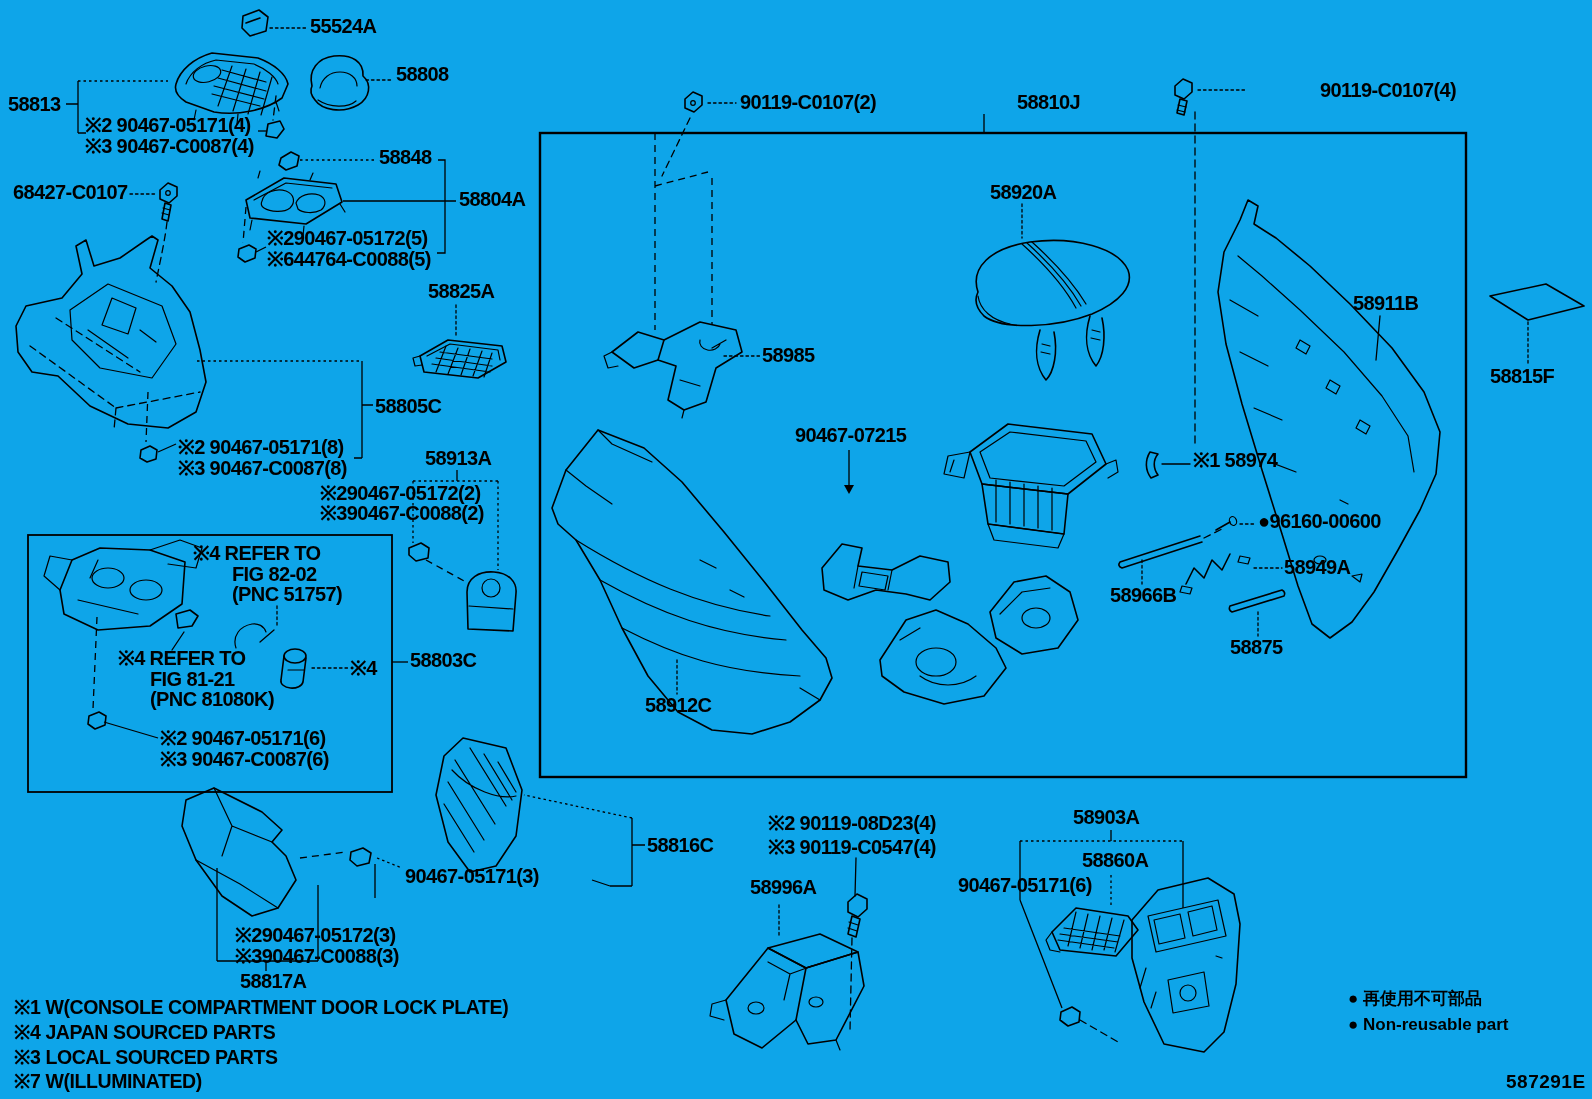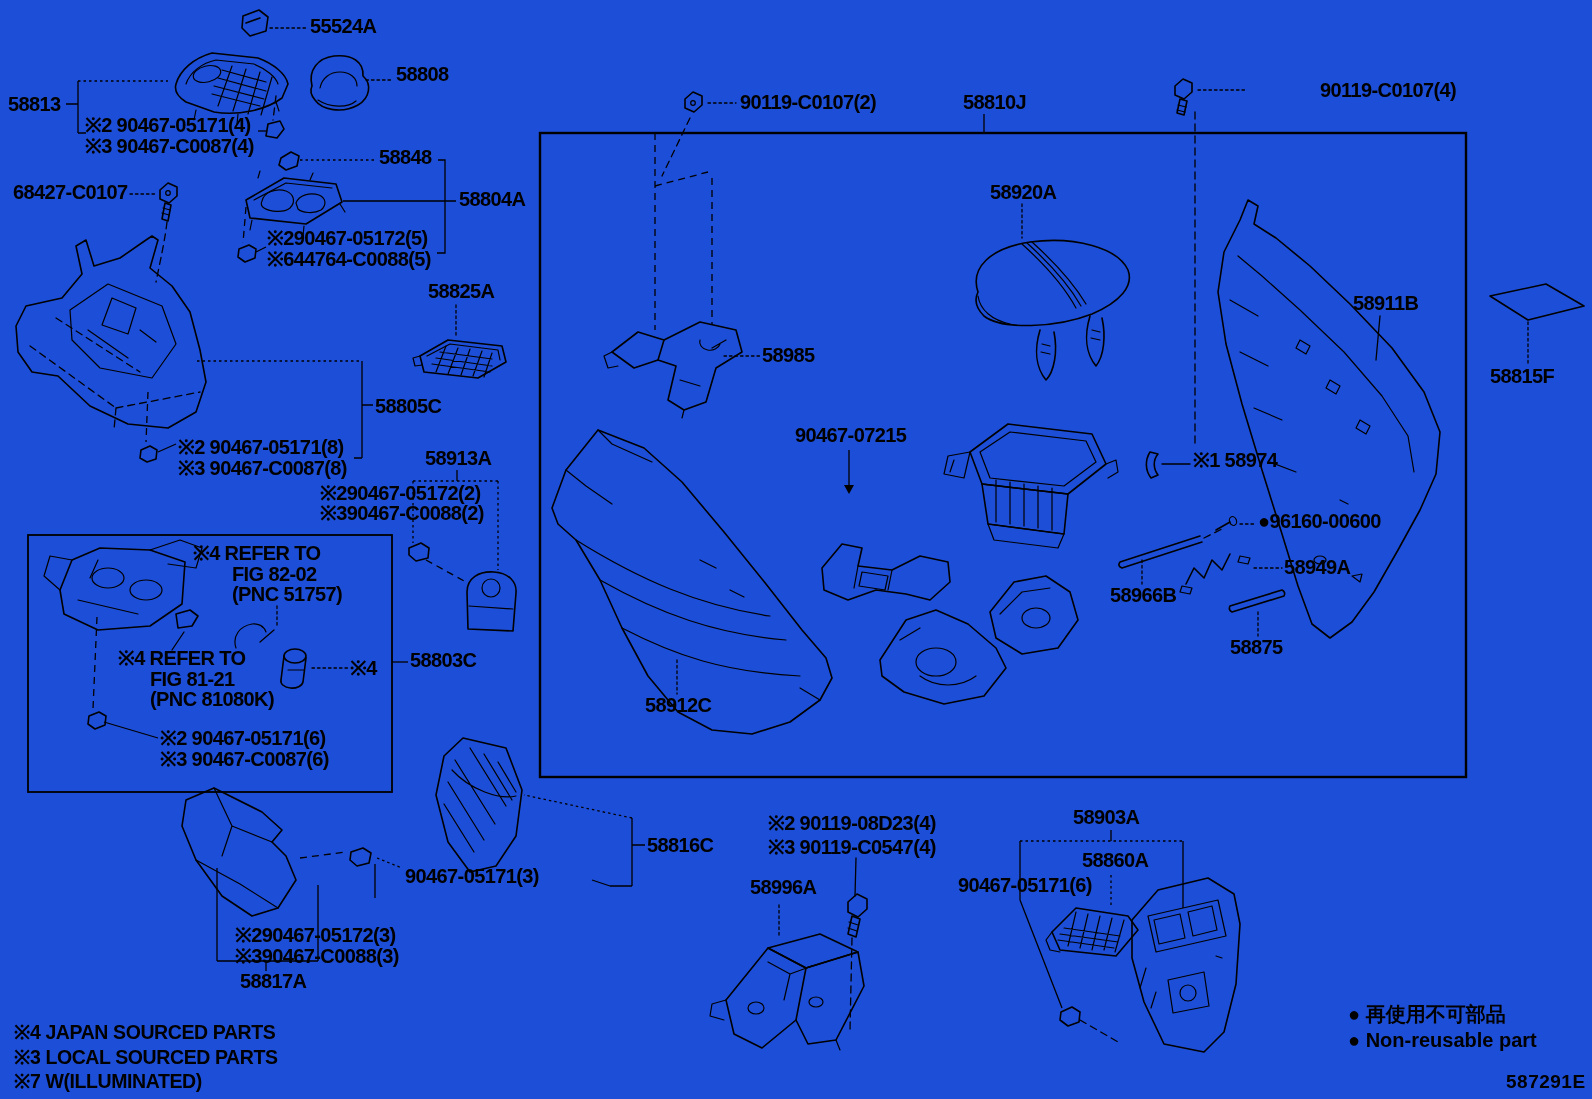--- a/index.html
+++ b/index.html
@@ -1,21 +1,21 @@
 <!DOCTYPE html>
 <html><head>
 <meta charset="utf-8">
 <style>
   html,body{margin:0;padding:0;background:#fff;}
-  #stage{position:relative;width:1592px;height:1099px;background:#1d4ed8;overflow:hidden;
+  #stage{position:relative;width:1592px;height:1099px;background:#0ea5e9;overflow:hidden;
          font-family:"Liberation Sans",sans-serif;}
   .lbl{position:absolute;font:700 20px/1.04 "Liberation Sans",sans-serif;
        letter-spacing:-0.6px;color:#000;white-space:nowrap;}
   .fn{font-size:19.5px;letter-spacing:-0.4px;}
-  .jp{font-size:20px;letter-spacing:0;margin-top:14px;}
+  .jp{font-size:17px;letter-spacing:0;}
   .doc{font-size:19px;letter-spacing:0.5px;font-weight:700;}
   svg{position:absolute;left:0;top:0;}
   .ln{stroke:#000;fill:none;stroke-width:1.6;stroke-linejoin:round;stroke-linecap:round;}
   .thin{stroke-width:1.2;}
   .ld{stroke:#000;fill:none;stroke-width:1.3;}
   .dot{stroke-dasharray:2.5 3;}
   .dsh{stroke-dasharray:7 5;}
   .bx{stroke:#000;fill:none;stroke-width:2.4;}
   .bx2{stroke:#000;fill:none;stroke-width:1.8;}
 </style>
@@ -353,37 +353,38 @@
 <div class="lbl" style="left:160px;top:749px">※3 90467-C0087(6)</div>
 <div class="lbl" style="left:235px;top:925px">※290467-05172(3)</div>
 <div class="lbl" style="left:235px;top:946px">※390467-C0088(3)</div>
 <div class="lbl" style="left:240px;top:971px">58817A</div>
 <div class="lbl" style="left:647px;top:835px">58816C</div>
 <div class="lbl" style="left:405px;top:866px">90467-05171(3)</div>
 <div class="lbl" style="left:750px;top:877px">58996A</div>
 <div class="lbl" style="left:768px;top:813px">※2 90119-08D23(4)</div>
 <div class="lbl" style="left:768px;top:837px">※3 90119-C0547(4)</div>
 <div class="lbl" style="left:740px;top:92px">90119-C0107(2)</div>
-<div class="lbl" style="left:963px;top:92px">58810J</div>
+<div class="lbl" style="left:1017px;top:92px">58810J</div>
 <div class="lbl" style="left:1320px;top:80px">90119-C0107(4)</div>
 <div class="lbl" style="left:990px;top:182px">58920A</div>
 <div class="lbl" style="left:1353px;top:293px">58911B</div>
 <div class="lbl" style="left:1490px;top:366px">58815F</div>
 <div class="lbl" style="left:762px;top:345px">58985</div>
 <div class="lbl" style="left:795px;top:425px">90467-07215</div>
 <div class="lbl" style="left:1193px;top:450px">※1 58974</div>
 <div class="lbl" style="left:1258px;top:511px">●96160-00600</div>
 <div class="lbl" style="left:1284px;top:557px">58949A</div>
 <div class="lbl" style="left:1110px;top:585px">58966B</div>
 <div class="lbl" style="left:1230px;top:637px">58875</div>
 <div class="lbl" style="left:645px;top:695px">58912C</div>
 <div class="lbl" style="left:1073px;top:807px">58903A</div>
 <div class="lbl" style="left:1082px;top:850px">58860A</div>
 <div class="lbl" style="left:958px;top:875px">90467-05171(6)</div>
 
 <div class="lbl jp" style="left:1348px;top:990px">● 再使用不可部品</div>
 <div class="lbl jp" style="left:1348px;top:1016px">● Non-reusable part</div>
+<div class="lbl fn" style="left:14px;top:997px">※1 W(CONSOLE COMPARTMENT DOOR LOCK PLATE)</div>
 <div class="lbl fn" style="left:14px;top:1022px">※4 JAPAN SOURCED PARTS</div>
 <div class="lbl fn" style="left:14px;top:1047px">※3 LOCAL SOURCED PARTS</div>
 <div class="lbl fn" style="left:14px;top:1071px">※7 W(ILLUMINATED)</div>
 <div class="lbl doc" style="left:1506px;top:1072px">587291E</div>
 
 </div>
 
 </body></html>

